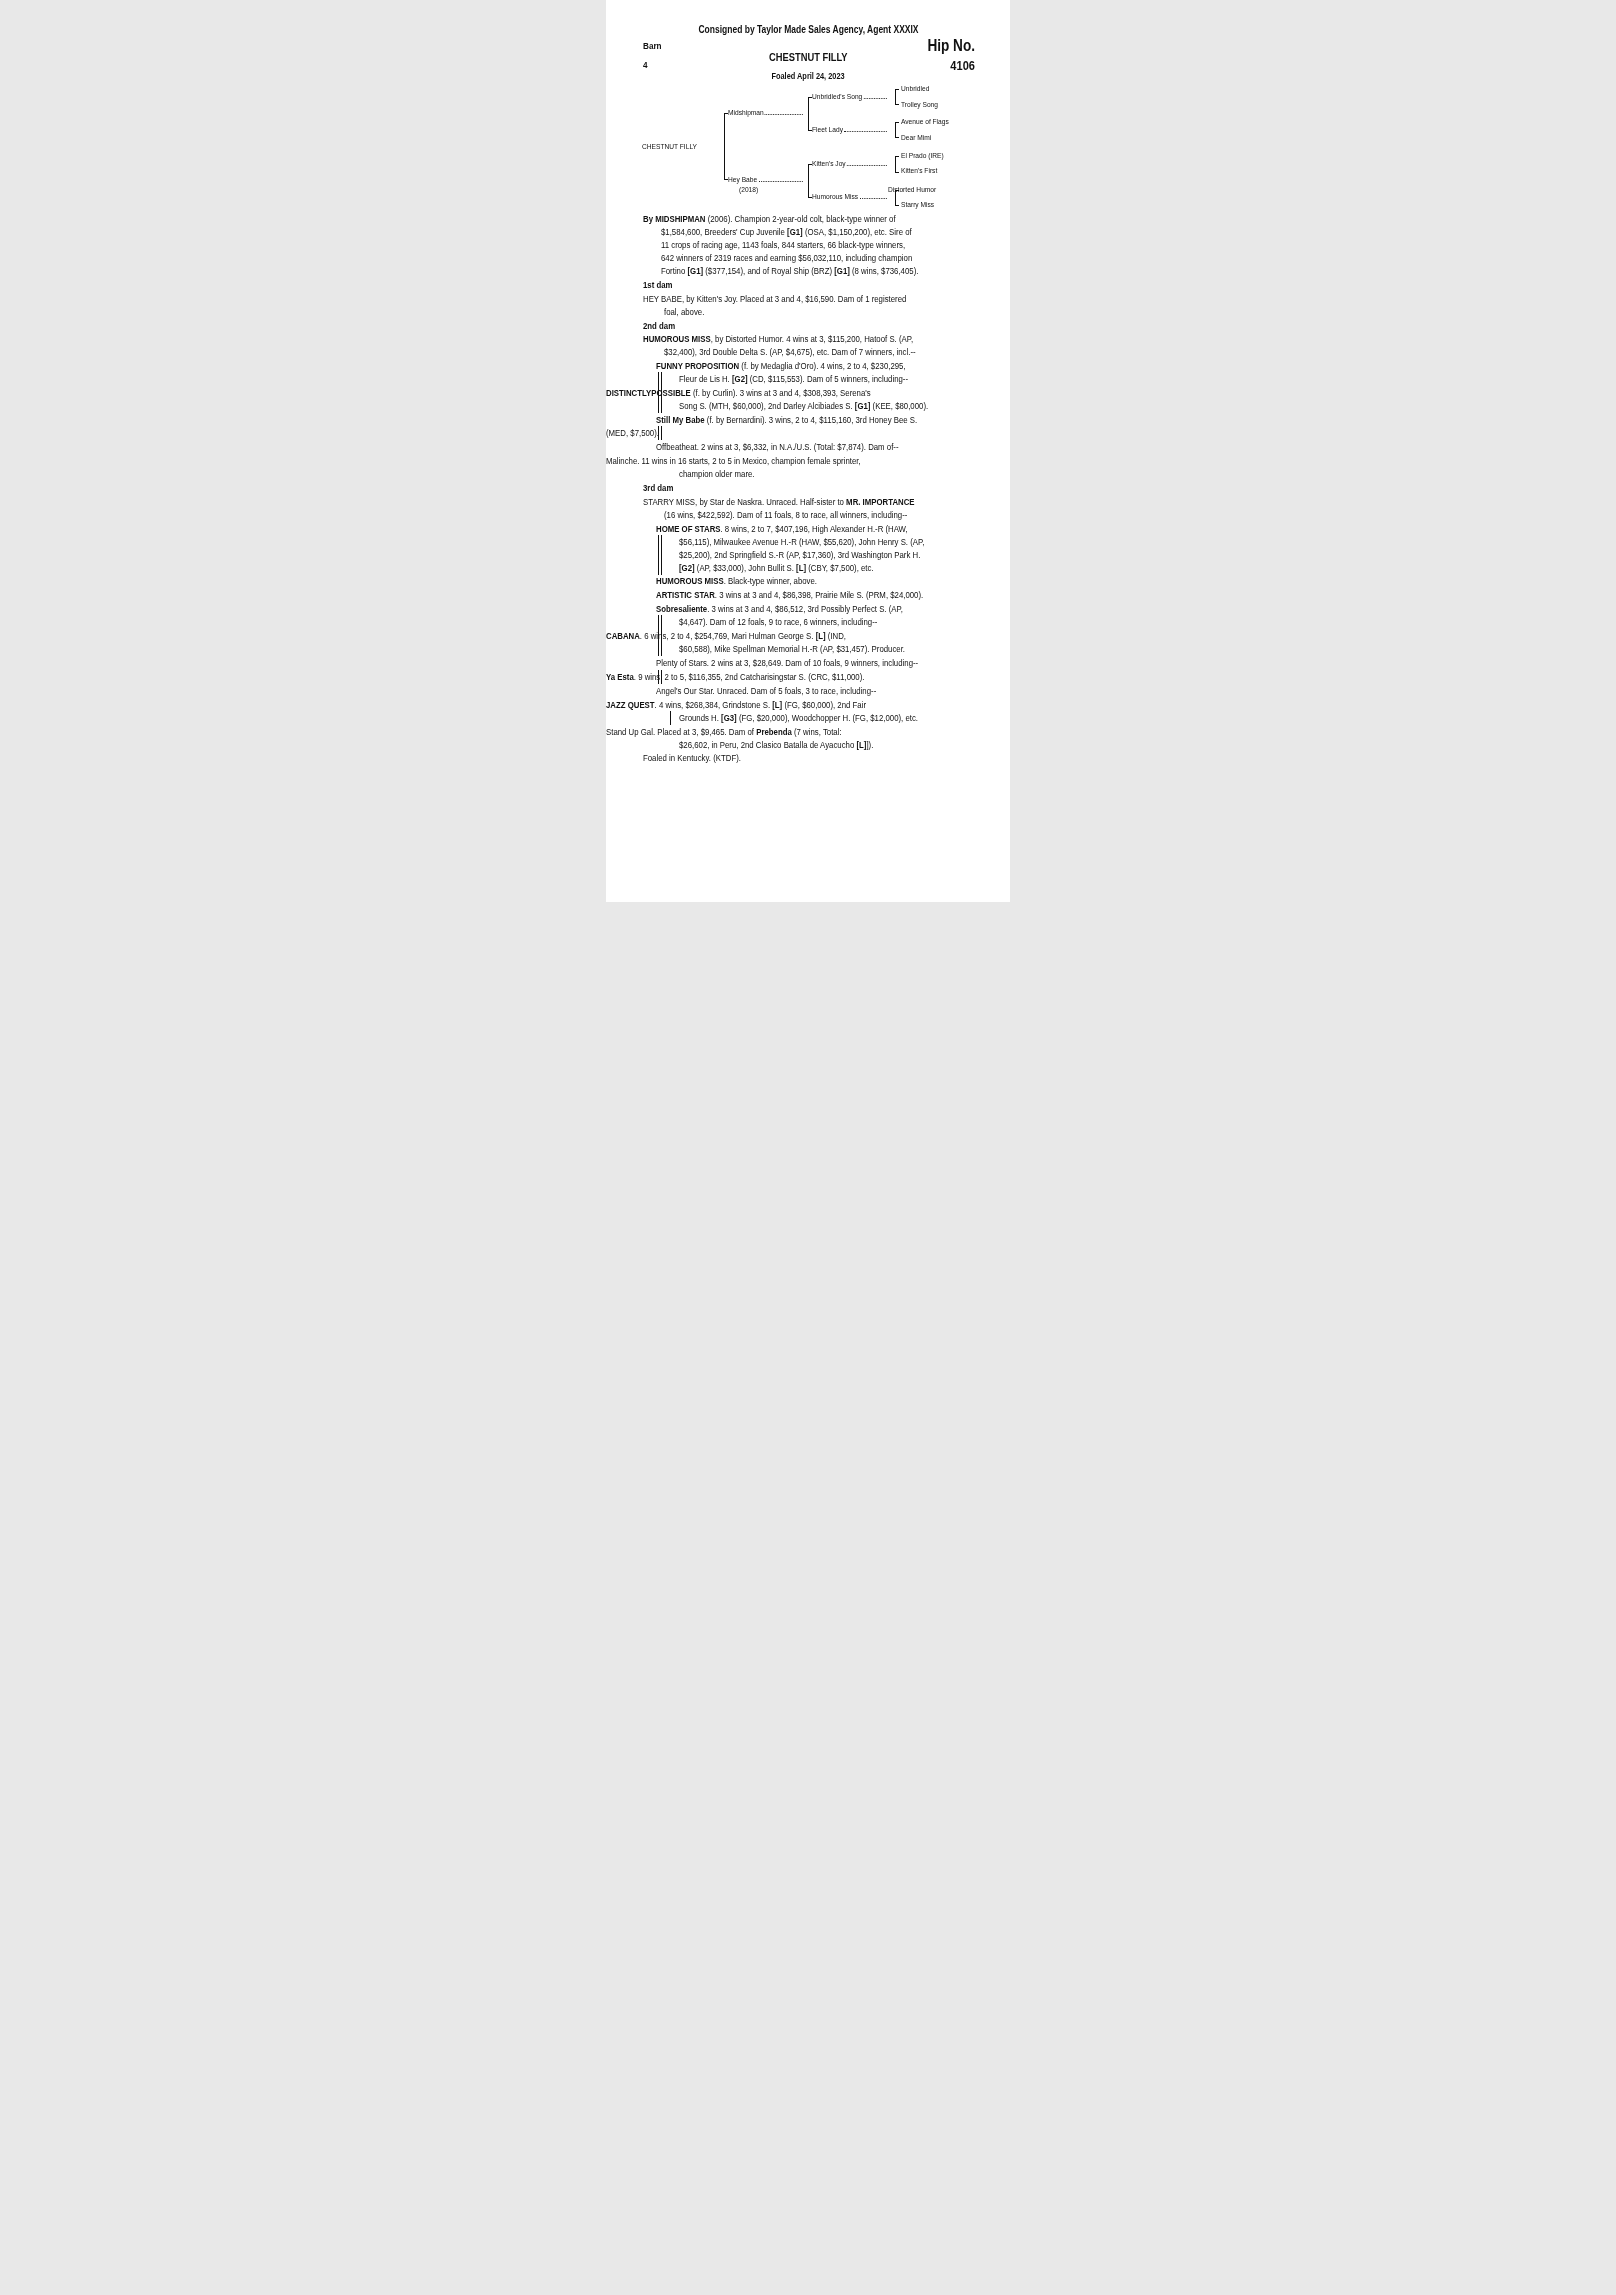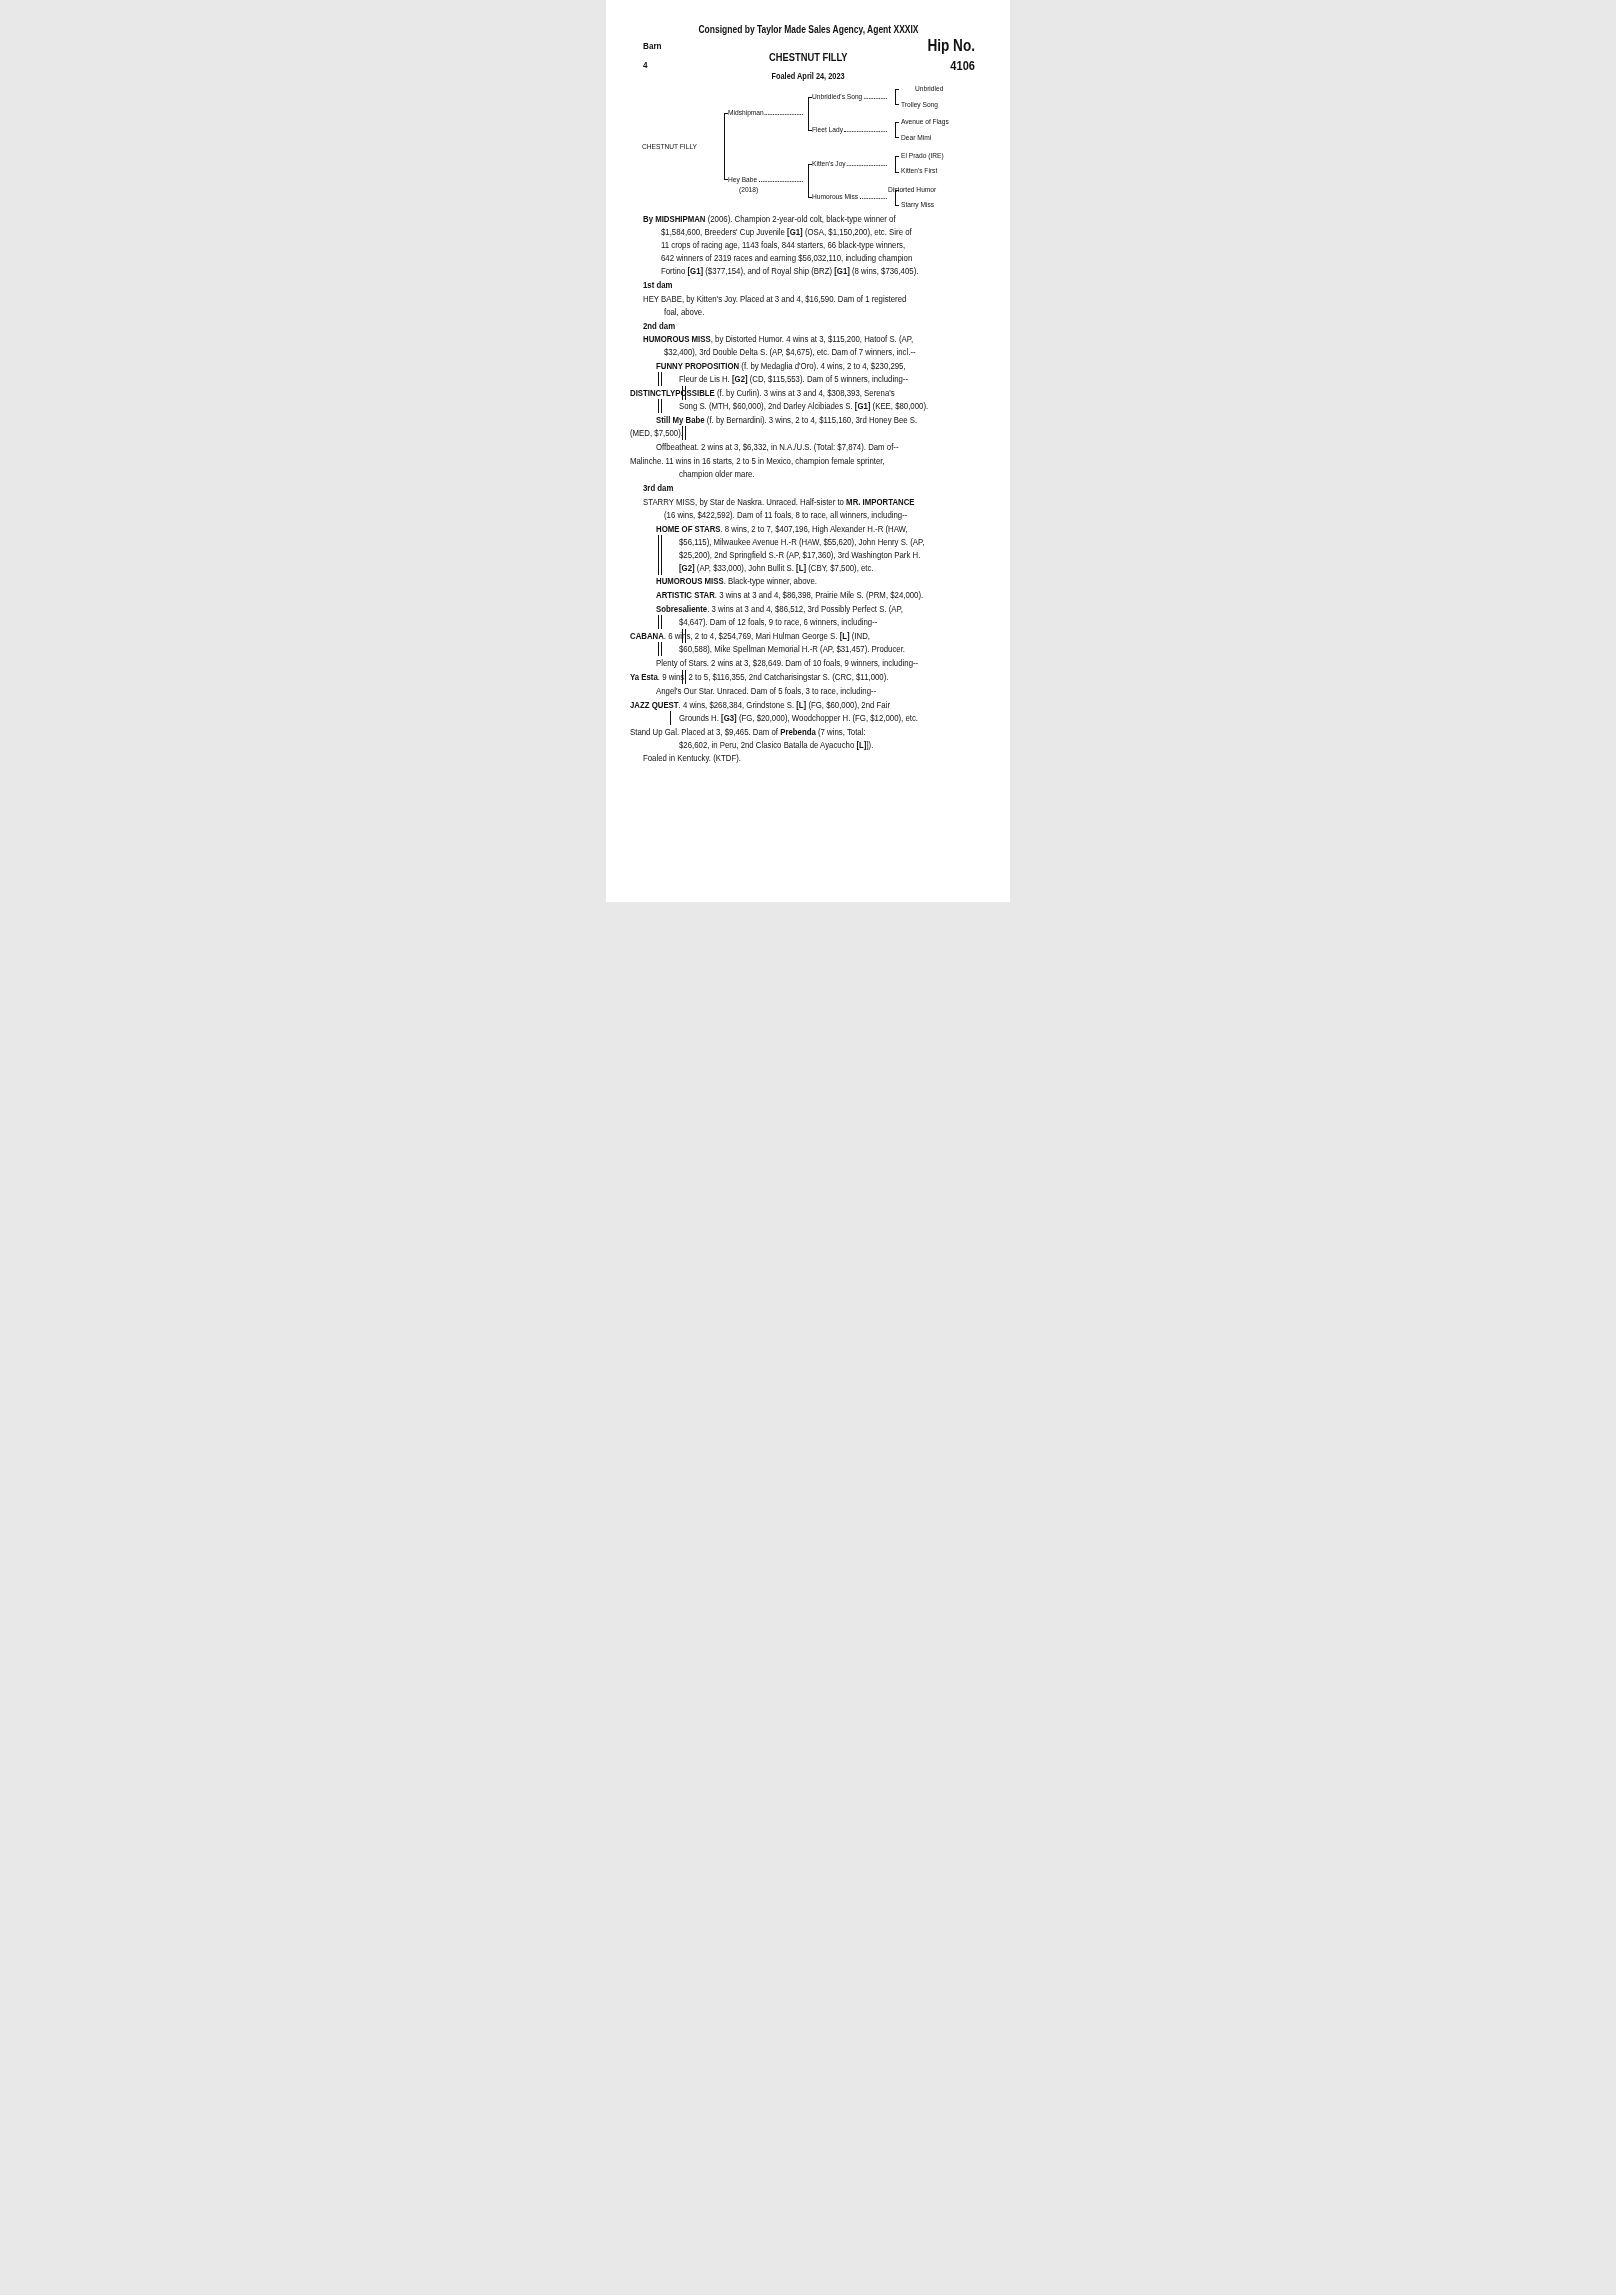--- a/index.html
+++ b/index.html
@@ -39,21 +39,21 @@
 
   
   #bodytext{position:absolute;left:0;top:212px;width:404px;font-size:9.2px;}
   .line{position:relative;height:13px;line-height:13px;white-space:nowrap;}
   .line.pstart{margin-top:0.9px;}
   .p0{padding-left:37px;}
   .p0c{padding-left:55px;}
   .damc{padding-left:58px;}
   .l1{padding-left:50px;}
   .l1c{padding-left:73px;}
-  .l2{margin-left:24px;}
+  .l2{}
   .rule{position:absolute;top:-0.9px;bottom:0;width:0.6px;background:#111;}
 </style>
 </head>
 <body>
 
 <div id="page">
 
   <div class="abs" id="consignor">
     <span class="tx-c">Consigned by Taylor Made Sales Agency, Agent XXXIX</span>
   </div>
@@ -96,21 +96,21 @@
         <span class="leader"></span>
       </div>
       <div class="ped-row" style="left: 206px; top: 159px; width: 89px;">
         <span>Kitten's Joy</span>
         <span class="leader"></span>
       </div>
       <div class="ped-row" style="left: 206px; top: 192px; width: 89px;">
         <span>Humorous Miss</span>
         <span class="leader"></span>
       </div>
-      <div class="ped-plain" style="left: 309px; top: 84px;"><span class="tx">Unbridled</span></div>
+      <div class="ped-plain" style="left: 295px; top: 84px;"><span class="tx">Unbridled</span></div>
       <div class="ped-plain" style="left: 295px; top: 100px;"><span class="tx">Trolley Song</span></div>
       <div class="ped-plain" style="left: 295px; top: 117px;"><span class="tx">Avenue of Flags</span></div>
       <div class="ped-plain" style="left: 295px; top: 133px;"><span class="tx">Dear Mimi</span></div>
       <div class="ped-plain" style="left: 295px; top: 151px;"><span class="tx">El Prado (IRE)</span></div>
       <div class="ped-plain" style="left: 295px; top: 166px;"><span class="tx">Kitten's First</span></div>
       <div class="ped-plain" style="left: 282px; top: 185px;"><span class="tx">Distorted Humor</span></div>
       <div class="ped-plain" style="left: 295px; top: 200px; text-align: right;"><span class="tx">Starry Miss</span></div>
       <div class="bracket" style="left: 118px; top: 113px; height: 67px;">
         <div class="tick t"></div>
         <div class="tick b"></div>

